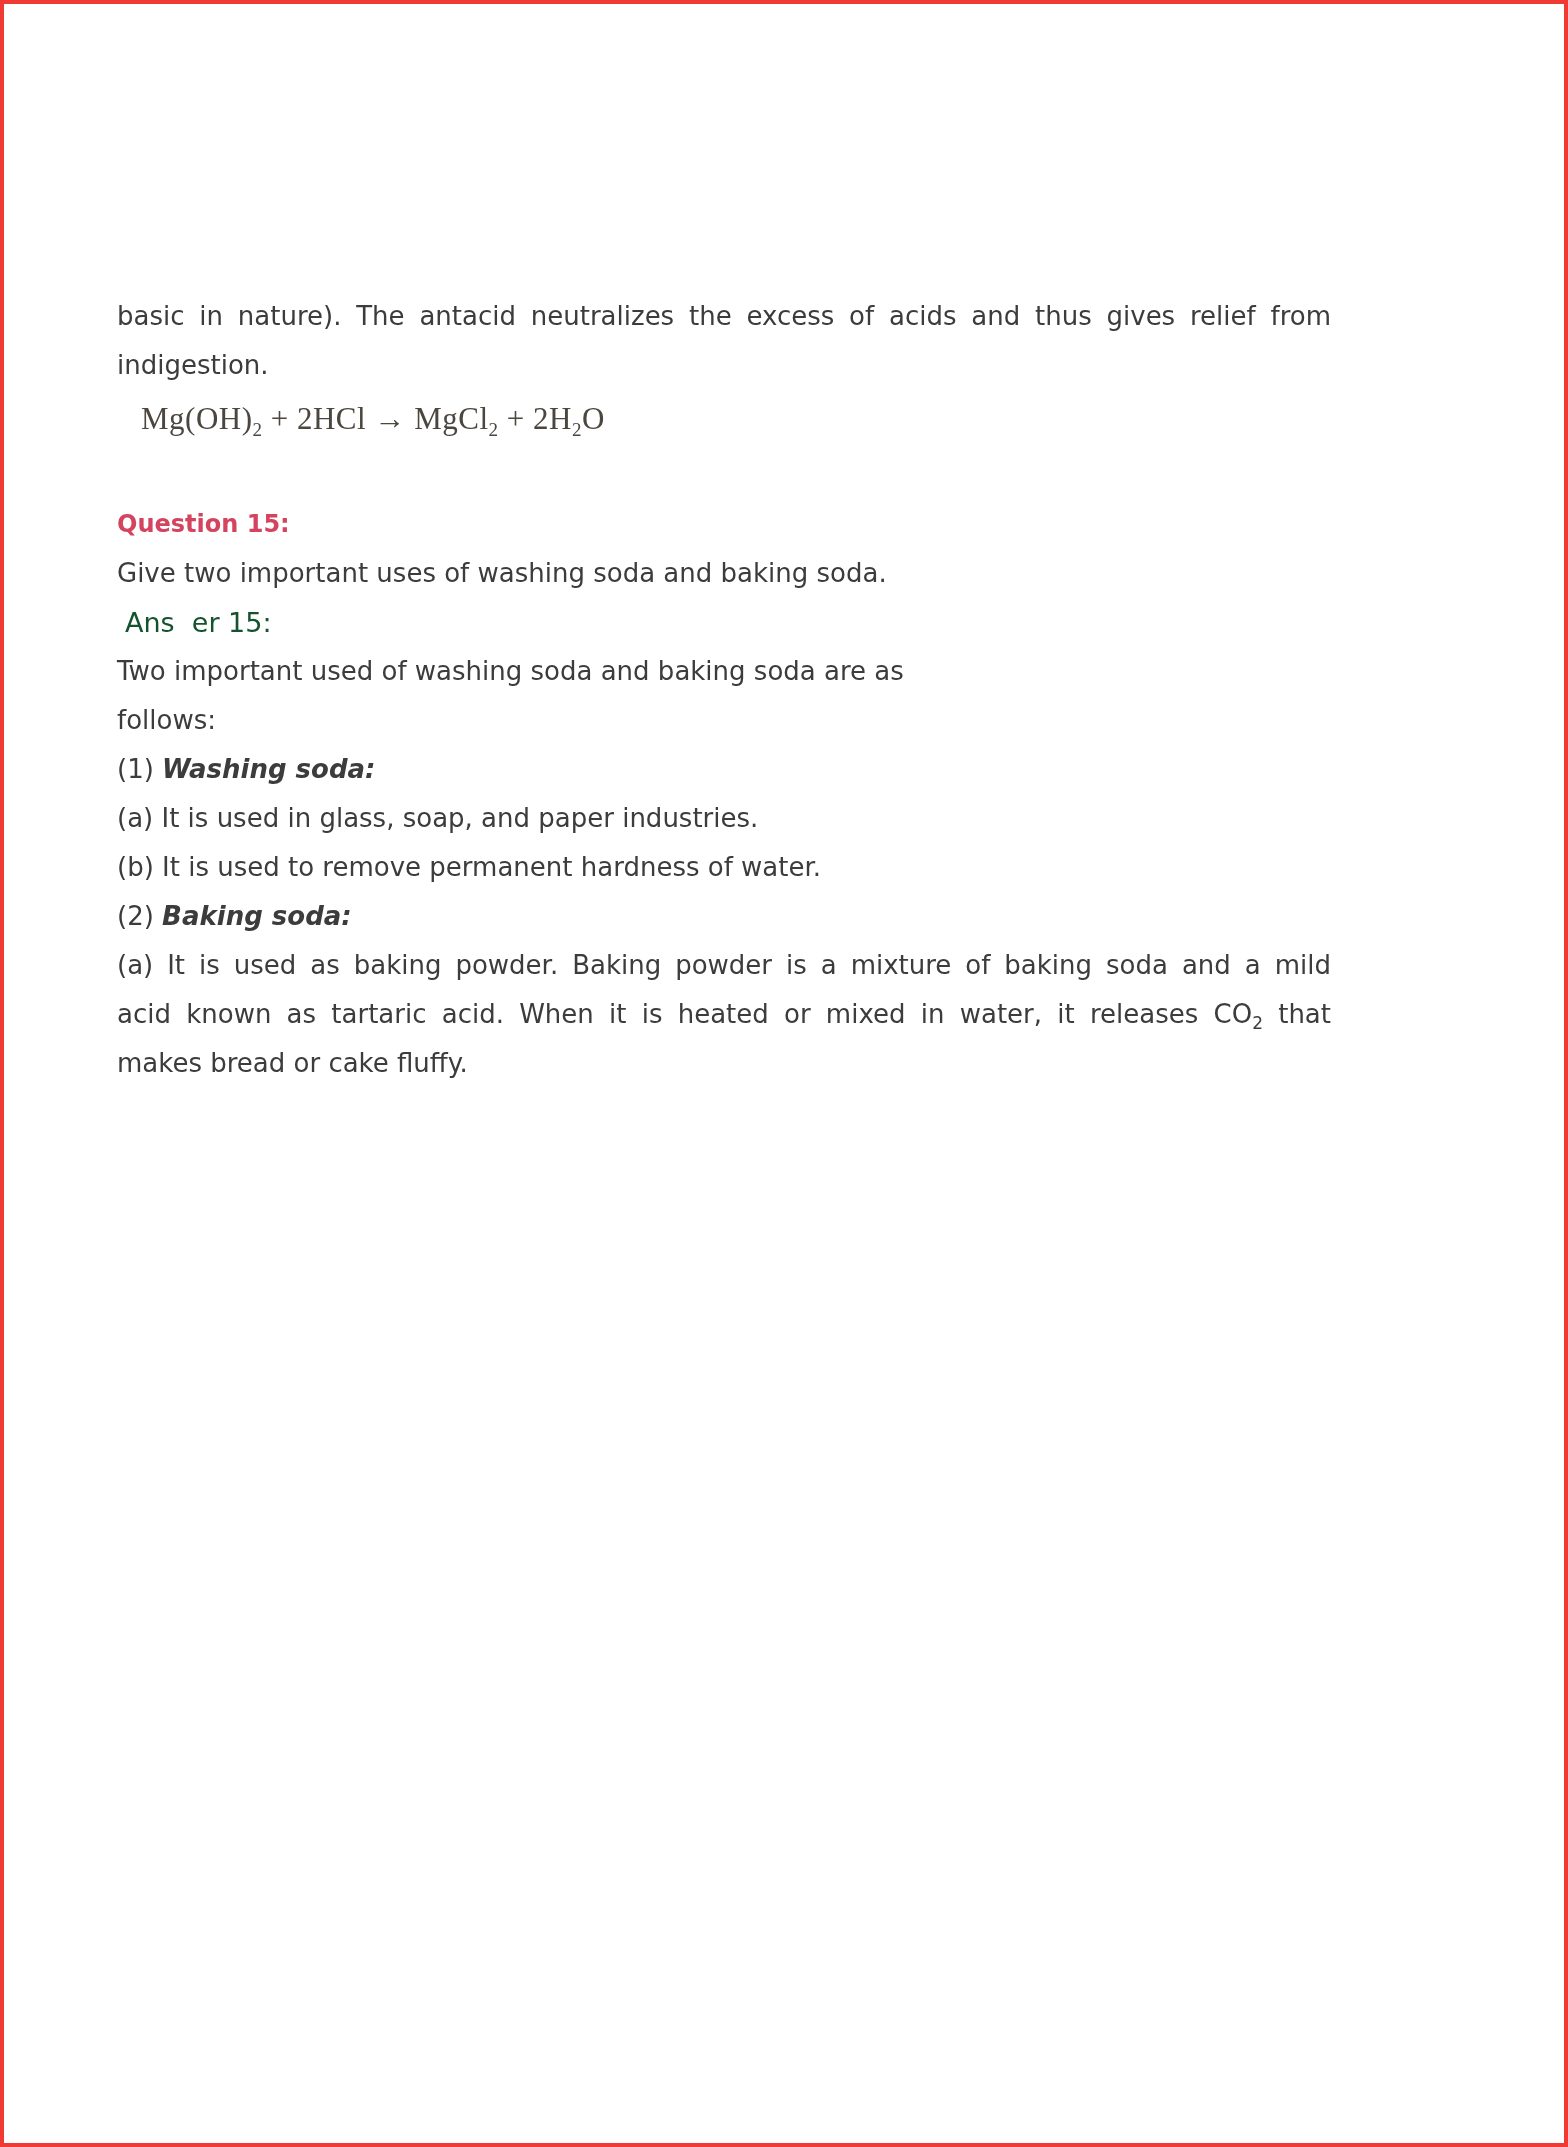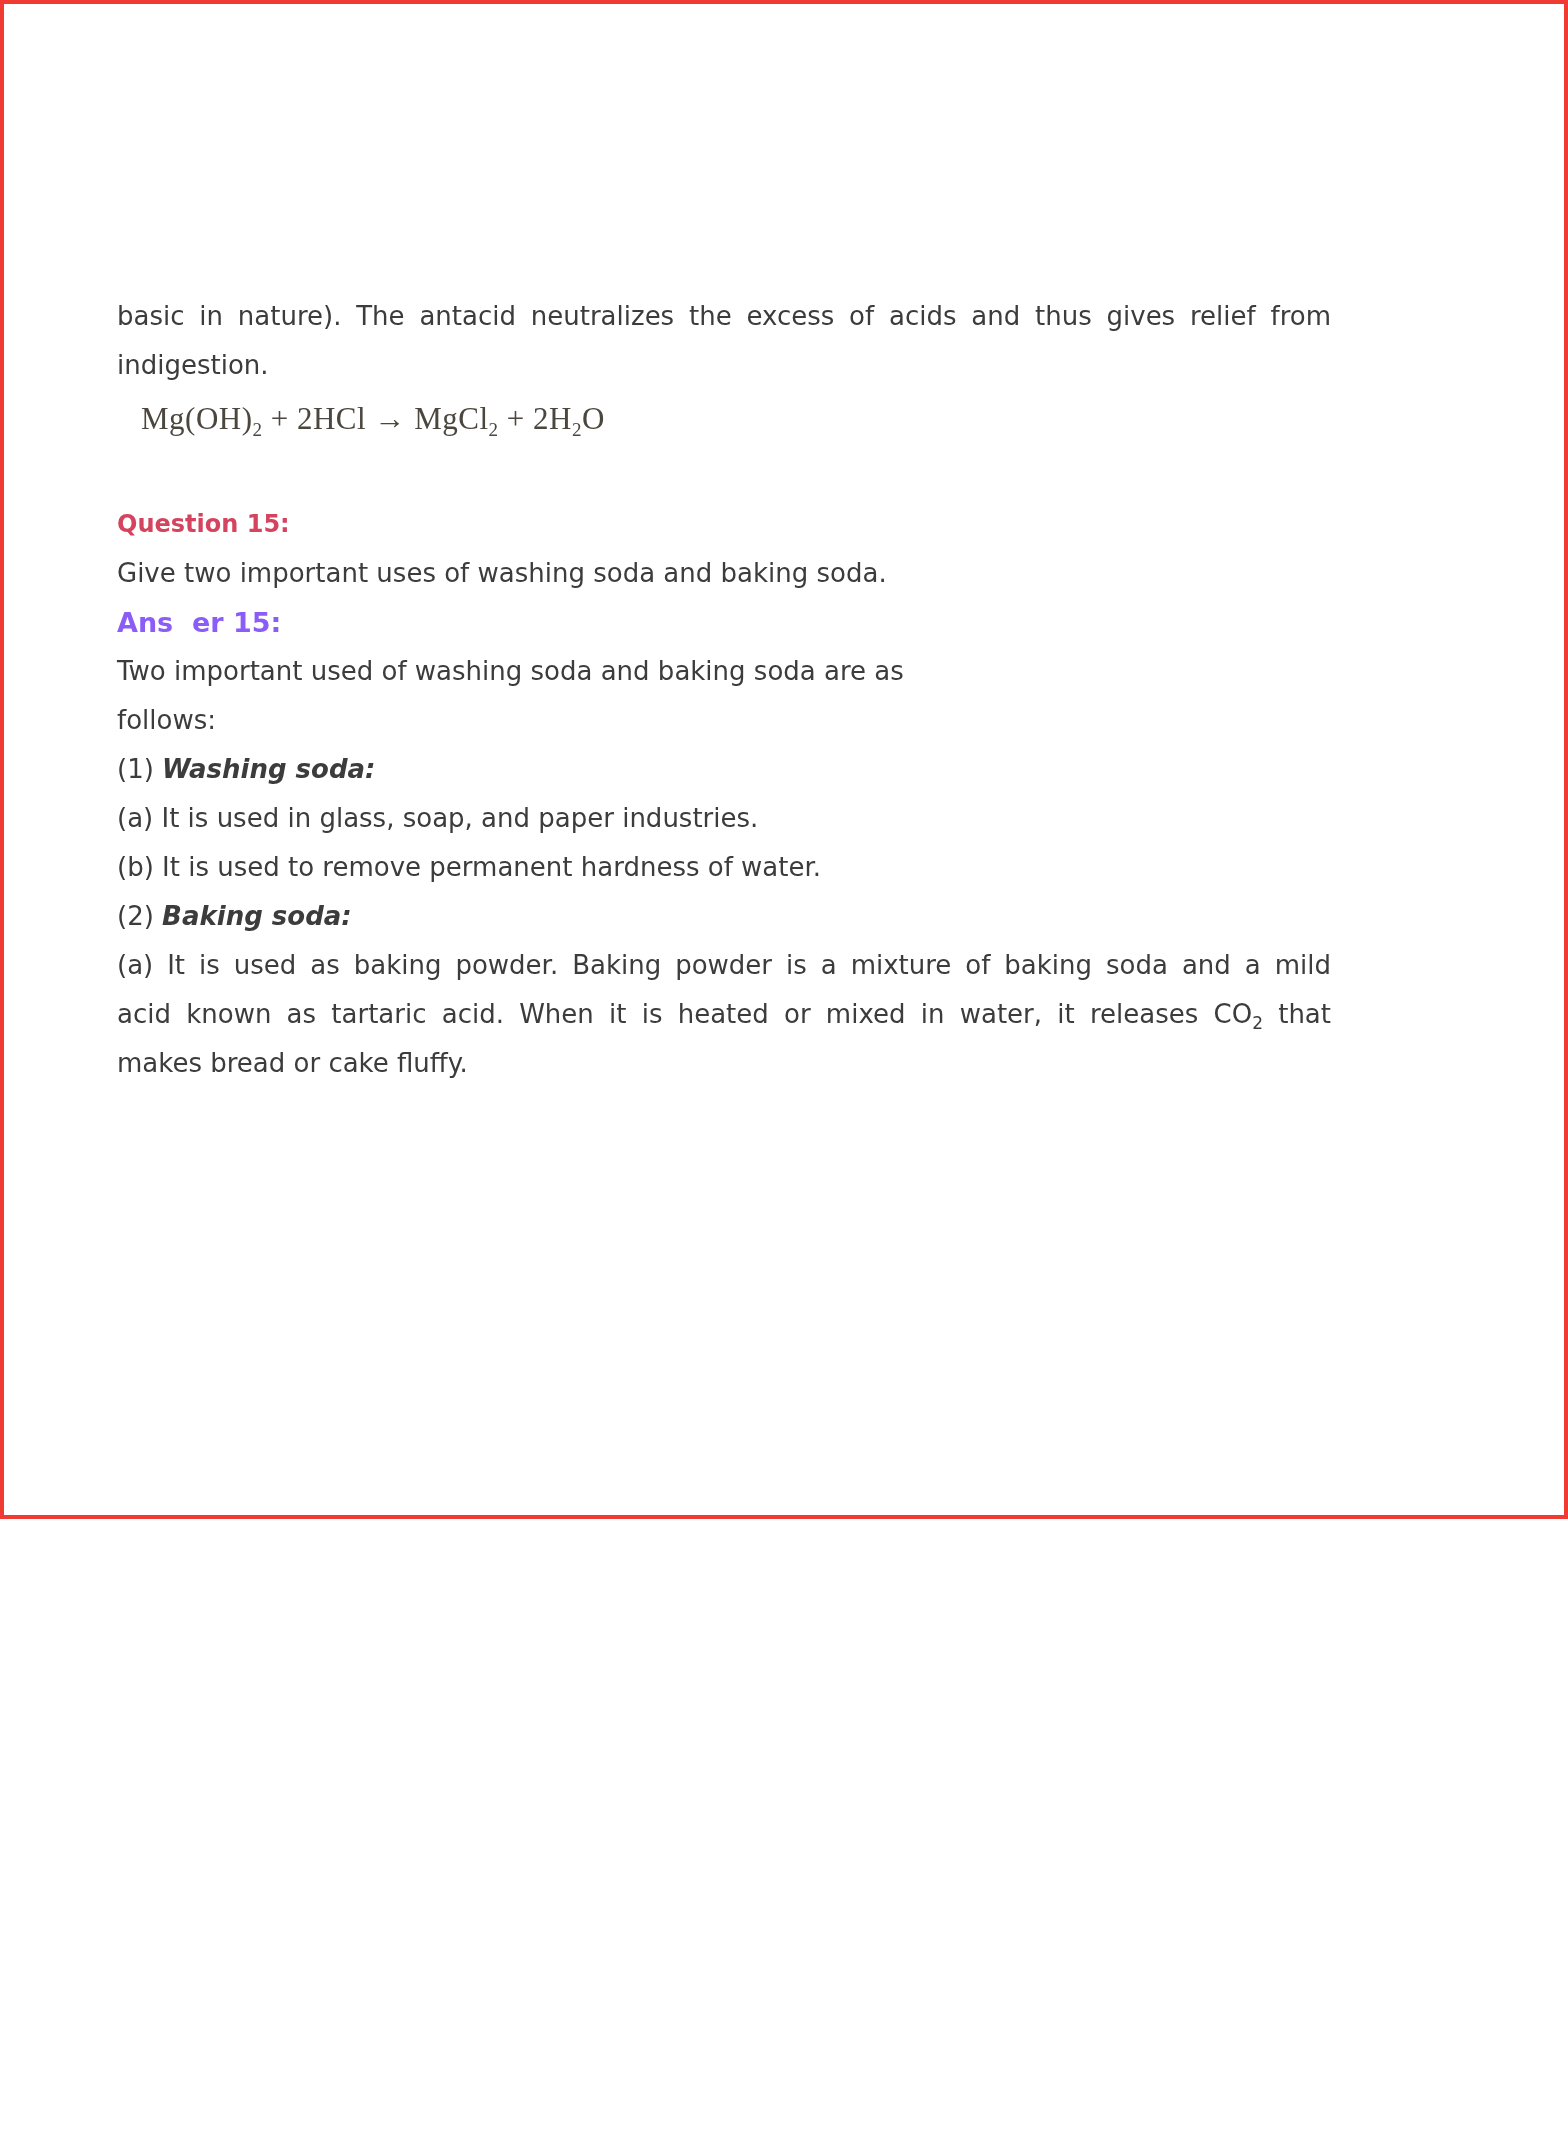--- a/index.html
+++ b/index.html
@@ -1,19 +1,19 @@
 <!DOCTYPE html>
 <html><head>
 <meta charset="utf-8">
 <style>
   html, body { margin: 0; padding: 0; background: #ffffff; }
   .page {
     position: relative;
     width: 1568px;
-    height: 1519px;
+    height: 2147px;
     box-sizing: border-box;
     border: 4px solid #ef3b33;
     background: #ffffff;
     font-family: "DejaVu Sans", sans-serif;
     color: #3c3c3c;
     overflow: hidden;
   }
   .content { padding: 288px 233px 0 113px; }
   .line { font-size: 26px; line-height: 49px; }
   .jl { text-align: justify; text-align-last: justify; }
@@ -21,21 +21,21 @@
   .equation {
     font-family: "Liberation Serif", serif;
     font-size: 31px;
     line-height: 46px;
     color: #4b463e;
     margin: 6px 0 58px 24px;
     letter-spacing: 0.5px;
   }
   .equation sub { font-size: 19px; }
   .q-head { color: #d5445f; font-weight: bold; font-size: 24px; line-height: 49px; }
-  .a-head { color: #8b5cf6; font-weight: bold; font-size: 27px; line-height: 49px; white-space: pre; }
+  .a-head { color: #14532d; font-weight: normal; font-size: 27px; line-height: 49px; white-space: pre; margin-left: 8px; }
   .bi { font-weight: bold; font-style: italic; }
 </style>
 </head>
 <body>
 
 <div class="page">
   <div class="content">
 
     <div>
       <div class="line jl">basic in nature). The antacid neutralizes the excess of acids and thus gives relief from</div>

